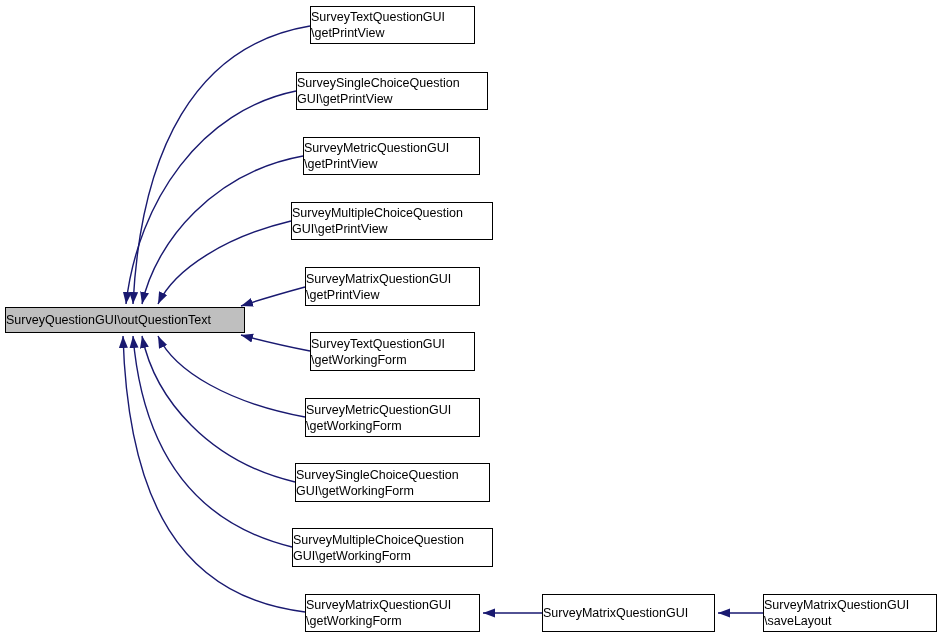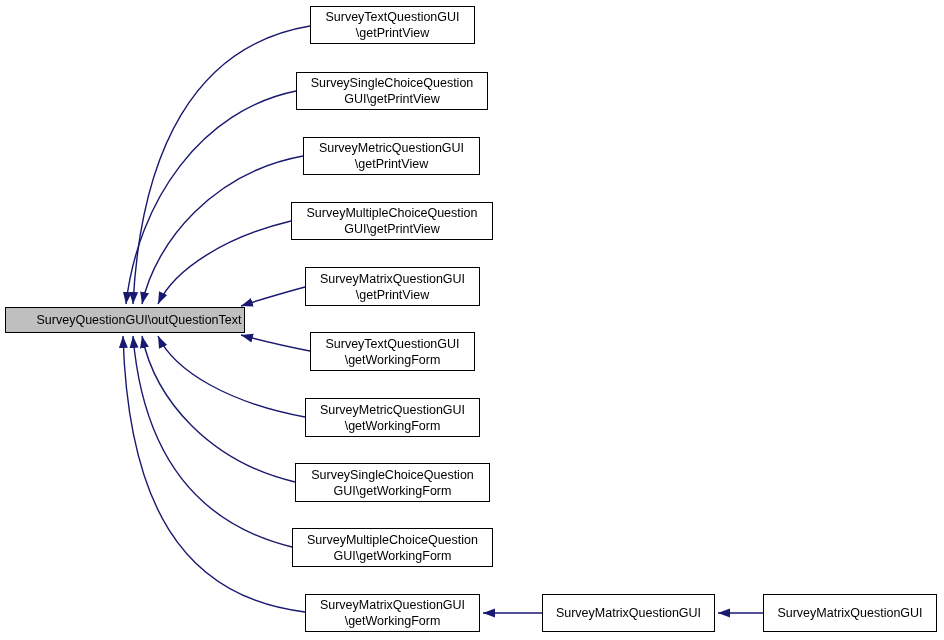--- a/index.html
+++ b/index.html
@@ -27,21 +27,21 @@
     stroke-width: 1.4px;
   }
   .node {
     position: absolute;
     box-sizing: border-box;
     border: 1.5px solid #000000;
     background: #ffffff;
     color: #000000;
     font-size: 12.5px;
     line-height: 16px;
-    text-align: center;
+    text-align: left;
     display: flex;
     flex-direction: column;
     justify-content: center;
     z-index: 1;
     cursor: pointer;
     white-space: nowrap;
   }
   .node.highlight {
     background: #bfbfbf;
     cursor: default;
@@ -65,21 +65,21 @@
     <path class="edge" d="M305,287 C283,293 262,299 241,306" marker-end="url(#arrow)"></path>
     <path class="edge" d="M310,351 C285,346 263,341 241,335" marker-end="url(#arrow)"></path>
     <path class="edge" d="M305,417 C230,403 175,372 158,336" marker-end="url(#arrow)"></path>
     <path class="edge" d="M295,482 C210,462 155,400 142,336" marker-end="url(#arrow)"></path>
     <path class="edge" d="M292,547 C198,524 143,455 133,336" marker-end="url(#arrow)"></path>
     <path class="edge" d="M305,612 C180,597 128,500 123,336" marker-end="url(#arrow)"></path>
     <path class="edge" d="M542,613 L483,613" marker-end="url(#arrow)"></path>
     <path class="edge" d="M763,613 L718,613" marker-end="url(#arrow)"></path>
   </svg>
 
-  <div class="node highlight" style="left:5px; top:307px; width:240px; height:26px;padding-left:28px;">
+  <div class="node highlight" style="left:5px; top:307px; width:240px; height:26px;">
     <span>SurveyQuestionGUI\outQuestionText</span>
   </div>
 
   <div class="node" style="left:310px; top:6px; width:165px; height:38px;">
     <span>SurveyTextQuestionGUI</span>
     <span>\getPrintView</span>
   </div>
 
   <div class="node" style="left:296px; top:72px; width:192px; height:38px;">
     <span>SurveySingleChoiceQuestion</span>
@@ -125,15 +125,16 @@
     <span>SurveyMatrixQuestionGUI</span>
     <span>\getWorkingForm</span>
   </div>
 
   <div class="node" style="left:542px; top:594px; width:173px; height:38px;">
     <span>SurveyMatrixQuestionGUI</span>
   </div>
 
   <div class="node" style="left:763px; top:594px; width:174px; height:38px;">
     <span>SurveyMatrixQuestionGUI</span>
+    <span>\saveLayout</span>
   </div>
 
 </div>
 
 </body></html>

